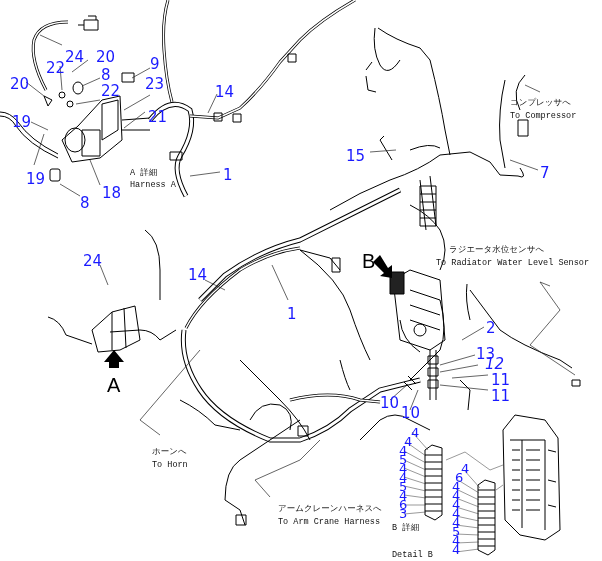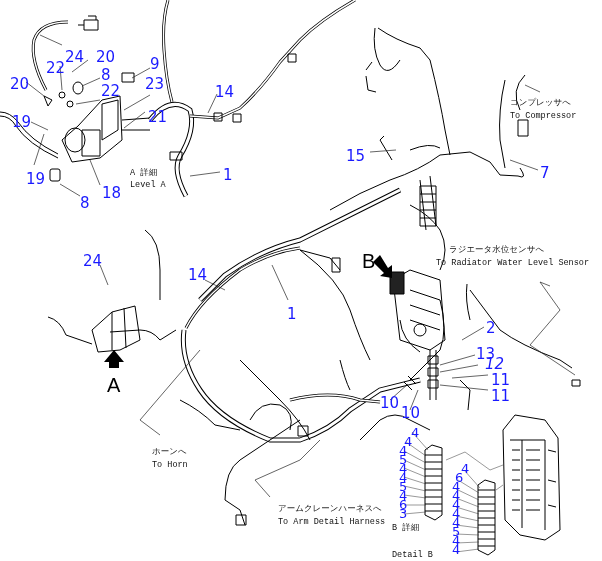--- a/index.html
+++ b/index.html
@@ -232,32 +232,32 @@
 <div class="callout" style="left:46px;top:61px;">22</div>
 <div class="callout" style="left:101px;top:84px;">22</div>
 <div class="callout" style="left:145px;top:77px;">23</div>
 <div class="callout" style="left:65px;top:50px;">24</div>
 <div class="callout" style="left:83px;top:254px;">24</div>
 
 <div class="big-letter" style="left:107px;top:375px;">A</div>
 <div class="big-letter" style="left:362px;top:251px;">B</div>
 
 <div class="note" style="left:130px;top:168px;">A 詳細</div>
-<div class="note" style="left:130px;top:180px;">Level A</div>
+<div class="note" style="left:130px;top:180px;">Harness A</div>
 <div class="note" style="left:392px;top:523px;">B 詳細</div>
 <div class="note" style="left:392px;top:520px;margin-top:30px;">Detail B</div>
 
 <div class="note" style="left:510px;top:98px;">コンプレッサへ</div>
 <div class="note" style="left:510px;top:111px;">To Compressor</div>
 <div class="note" style="left:449px;top:245px;">ラジエータ水位センサへ</div>
 <div class="note" style="left:436px;top:258px;">To Radiator Water Level Sensor</div>
 <div class="note" style="left:152px;top:447px;">ホーンへ</div>
 <div class="note" style="left:152px;top:460px;">To Horn</div>
 <div class="note" style="left:278px;top:504px;">アームクレーンハーネスへ</div>
-<div class="note" style="left:278px;top:517px;">To Arm Detail Harness</div>
+<div class="note" style="left:278px;top:517px;">To Arm Crane Harness</div>
 
 <div class="callout-sm" style="left:411px;top:428px;">4</div>
 <div class="callout-sm" style="left:404px;top:437px;">4</div>
 <div class="callout-sm" style="left:399px;top:446px;">4</div>
 <div class="callout-sm" style="left:399px;top:455px;">5</div>
 <div class="callout-sm" style="left:399px;top:464px;">4</div>
 <div class="callout-sm" style="left:399px;top:473px;">4</div>
 <div class="callout-sm" style="left:399px;top:482px;">5</div>
 <div class="callout-sm" style="left:399px;top:491px;">4</div>
 <div class="callout-sm" style="left:399px;top:500px;">6</div>

